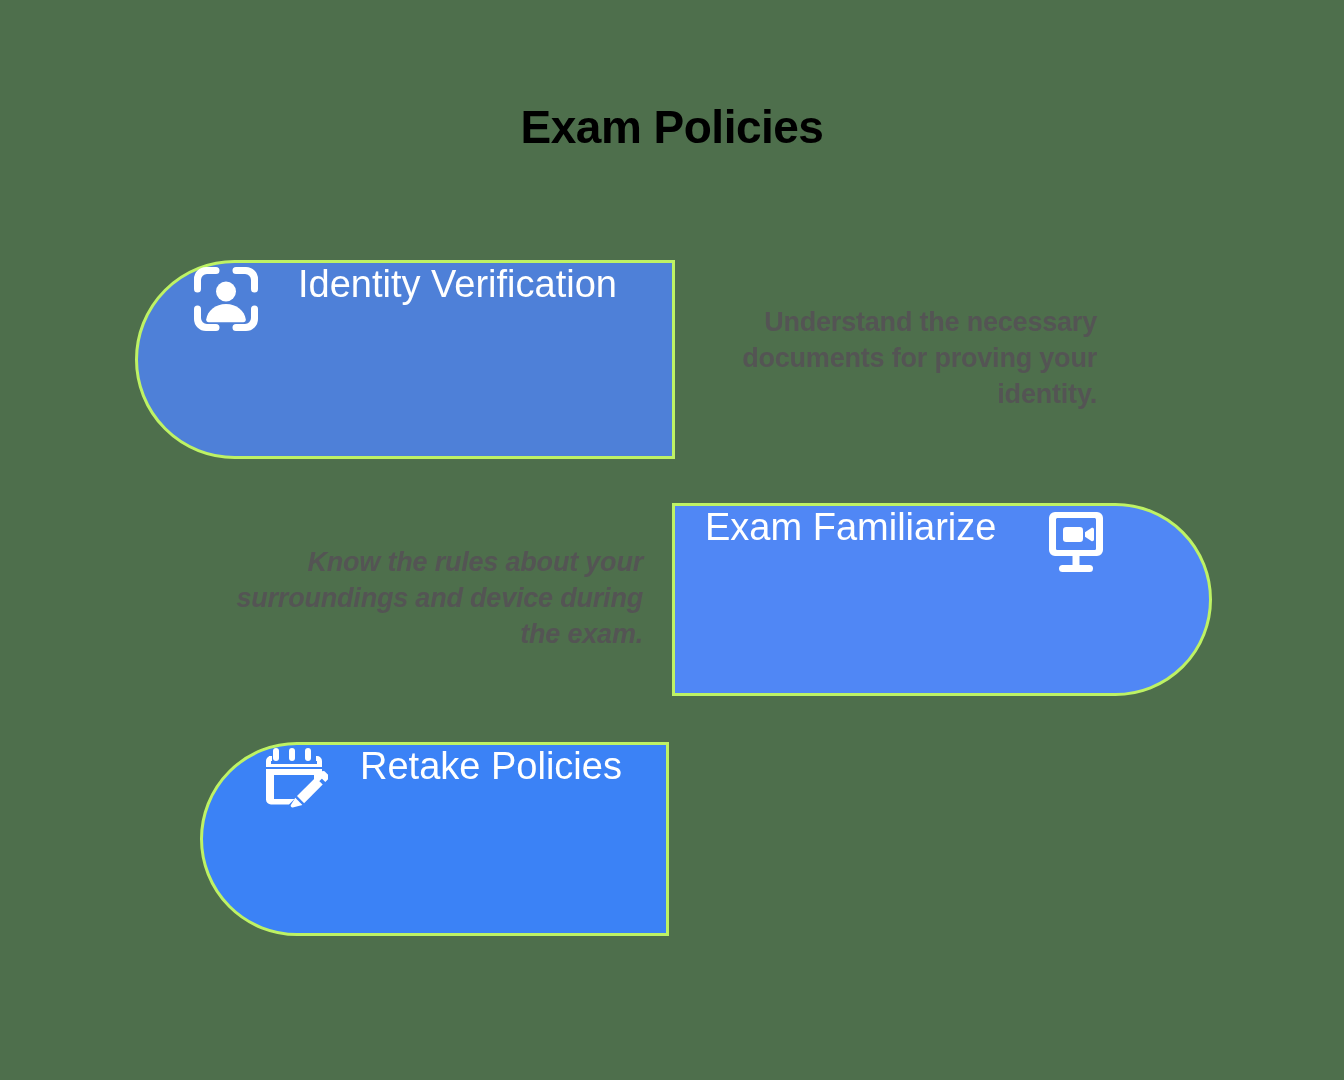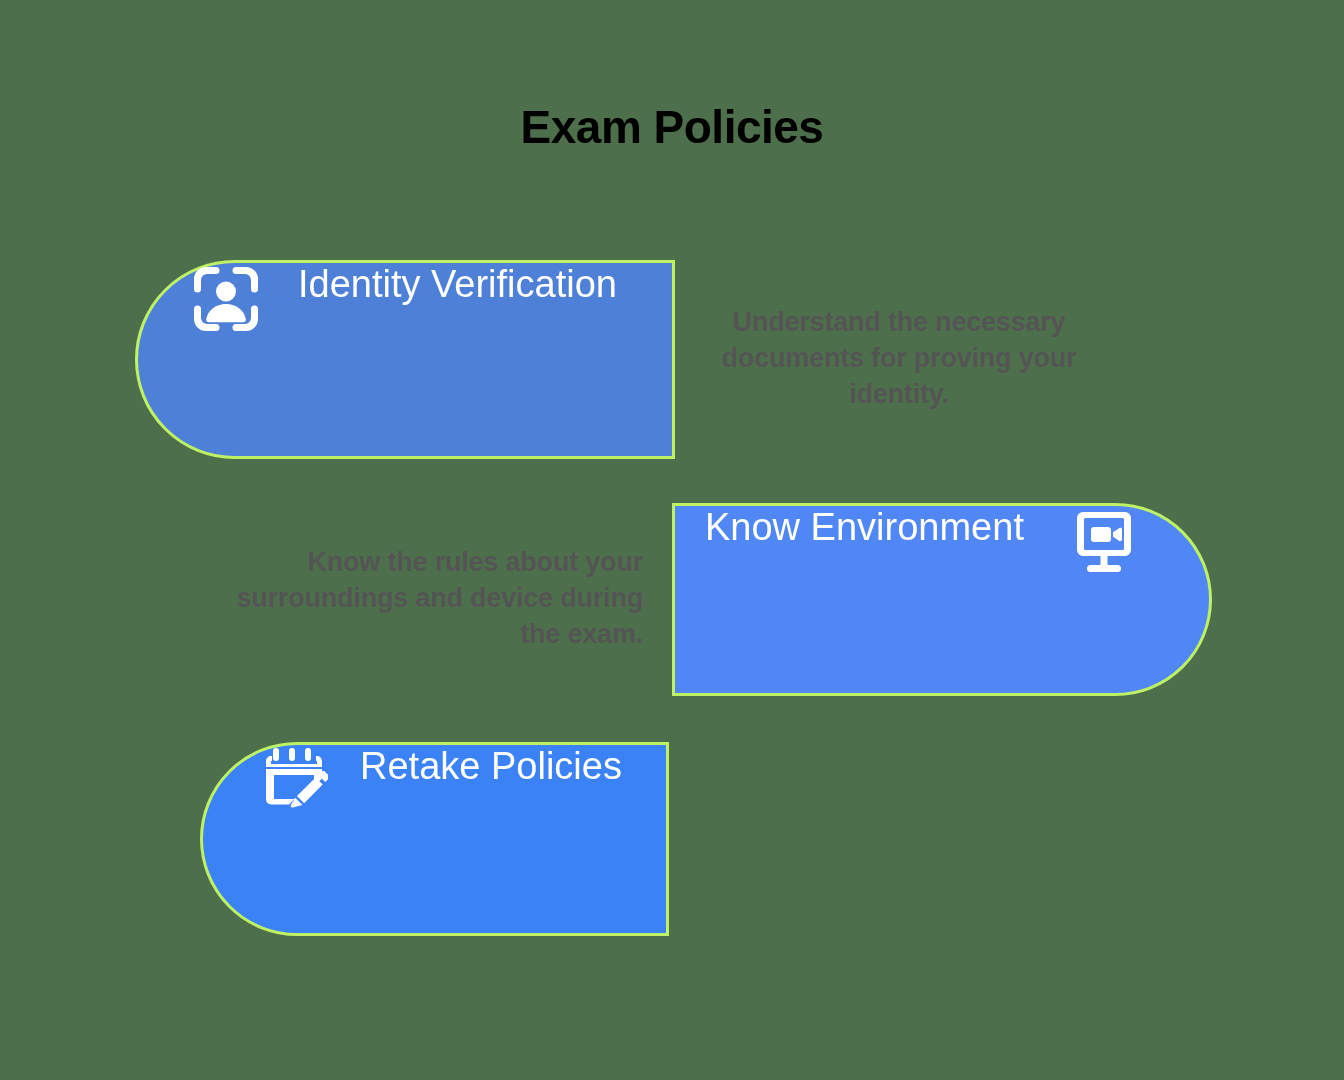--- a/index.html
+++ b/index.html
@@ -54,36 +54,37 @@
   #pill-1 {
     left:135px; top:260px; width:540px; height:199px;
     background:#4e80d8;
     padding-left:52px;
   }
   #pill-1 .icon-wrap { width:72px; height:72px; margin-right:36px; }
 
   #desc-1 {
     position:absolute;
     left:701px; top:305px; width:396px;
-    text-align:center;
+    text-align:right;
   }
 
   
   #pill-2 {
     left:672px; top:503px; width:540px; height:193px;
     background:#5087f5;
     padding-left:30px; padding-right:52px;
     justify-content:flex-start;
   }
   #pill-2 .icon-wrap { width:72px; height:72px; margin-left:44px; }
 
   #desc-2 {
     position:absolute;
     right:701px; top:545px; width:420px;
     text-align:right;
+    font-style:italic;
   }
 
   
   #pill-3 {
     left:200px; top:742px; width:469px; height:194px;
     background:#3b82f6;
     padding-left:57px;
   }
   #pill-3 .icon-wrap { width:68px; height:68px; margin-right:32px; }
 
@@ -122,21 +123,21 @@
 
         <path d="M36 41c-10.5 0-18.5 6.6-19.8 15.4-.2 1.5 1 2.8 2.5 2.8h34.6c1.5 0 2.7-1.3 2.5-2.8C54.5 47.6 46.5 41 36 41z"></path>
       </svg>
     </span>
     <span class="pill-label">Identity Verification</span>
   </div>
 
   <div class="desc" id="desc-1">Understand the necessary documents for proving your identity.</div>
 
   <div class="pill pill-right" id="pill-2">
-    <span class="pill-label">Know Environment</span>
+    <span class="pill-label">Exam Familiarize</span>
     <span class="icon-wrap">
       <svg width="72" height="72" viewBox="0 0 72 72" fill="#ffffff" aria-hidden="true">
 
         <path d="M9 12a6 6 0 0 1 6-6h42a6 6 0 0 1 6 6v32a6 6 0 0 1-6 6H15a6 6 0 0 1-6-6zm7 1.6v28.8c0 .9.7 1.6 1.6 1.6h36.8c.9 0 1.6-.7 1.6-1.6V13.6c0-.9-.7-1.6-1.6-1.6H17.6c-.9 0-1.6.7-1.6 1.6z"></path>
 
         <rect x="32.5" y="50" width="7" height="9"></rect>
 
         <rect x="19" y="59" width="34" height="7" rx="3.5"></rect>
 
         <rect x="23" y="21" width="20" height="15" rx="3.2"></rect>

